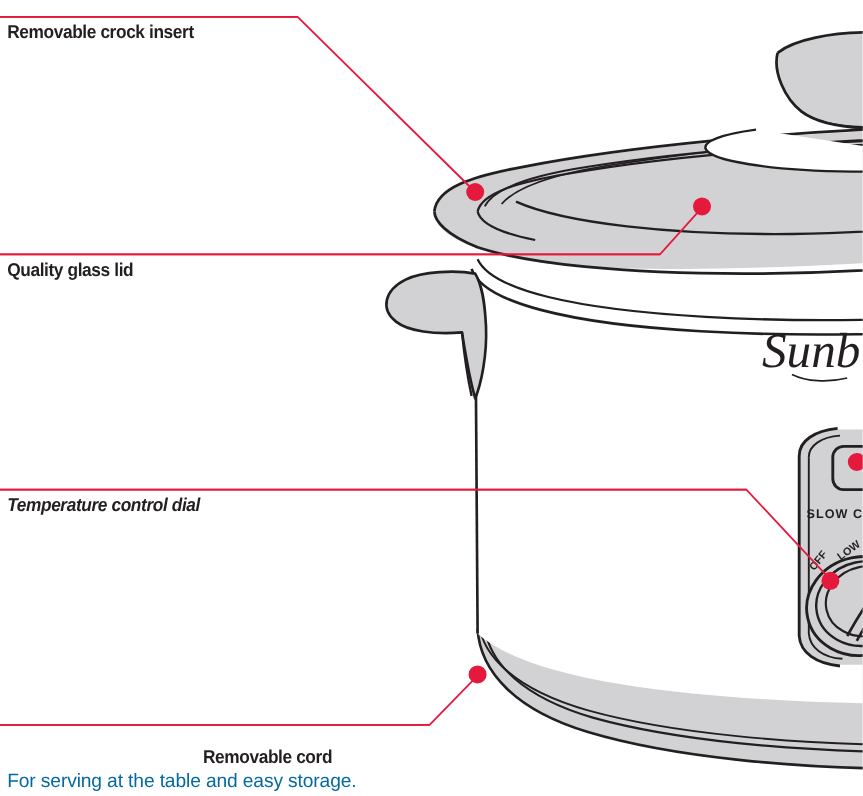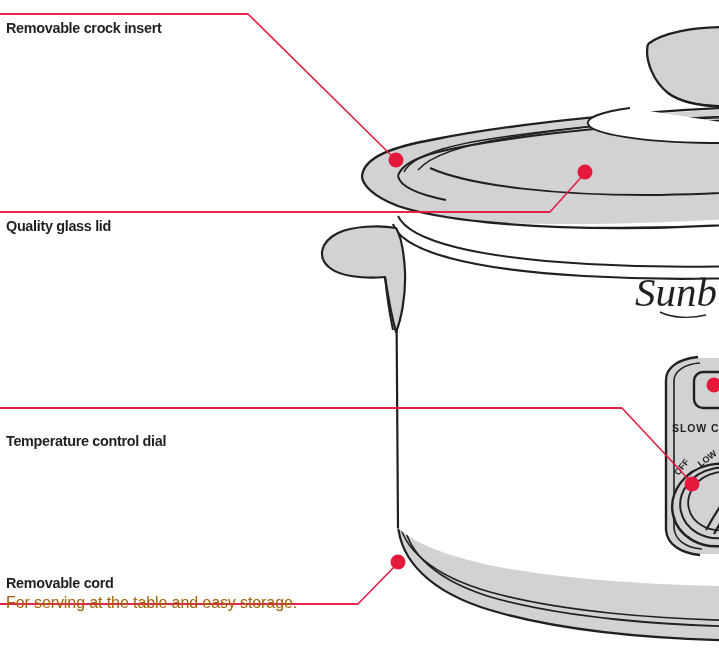--- a/index.html
+++ b/index.html
@@ -39,30 +39,30 @@
     color: #231f20;
     white-space: nowrap;
     line-height: 1.12;
     transform: scaleX(0.93);
     transform-origin: left center;
   }
   .callout-sub {
     font-family: "Liberation Sans", sans-serif;
     font-weight: normal;
     font-size: 16px;
-    color: #a16207;
+    color: #0369a1;
     white-space: nowrap;
     line-height: 1.25;
     margin-top: 2px;
     letter-spacing: -0.1px;
   }
   #cal-crock  { top: 19px; }
   #cal-lid    { top: 217px; }
-  #cal-temp   { top: 432px; }
-  #cal-cord   { top: 574px; }
+  #cal-temp   { top: 413px; font-style: italic; }
+  #cal-cord   { top: 623px; text-align: right; }
 </style>
 </head>
 <body>
 
 <div id="page">
 
   <svg id="art" viewBox="0 0 719 663" xmlns="http://www.w3.org/2000/svg">
 
     <defs>
       <clipPath id="pageclip">

